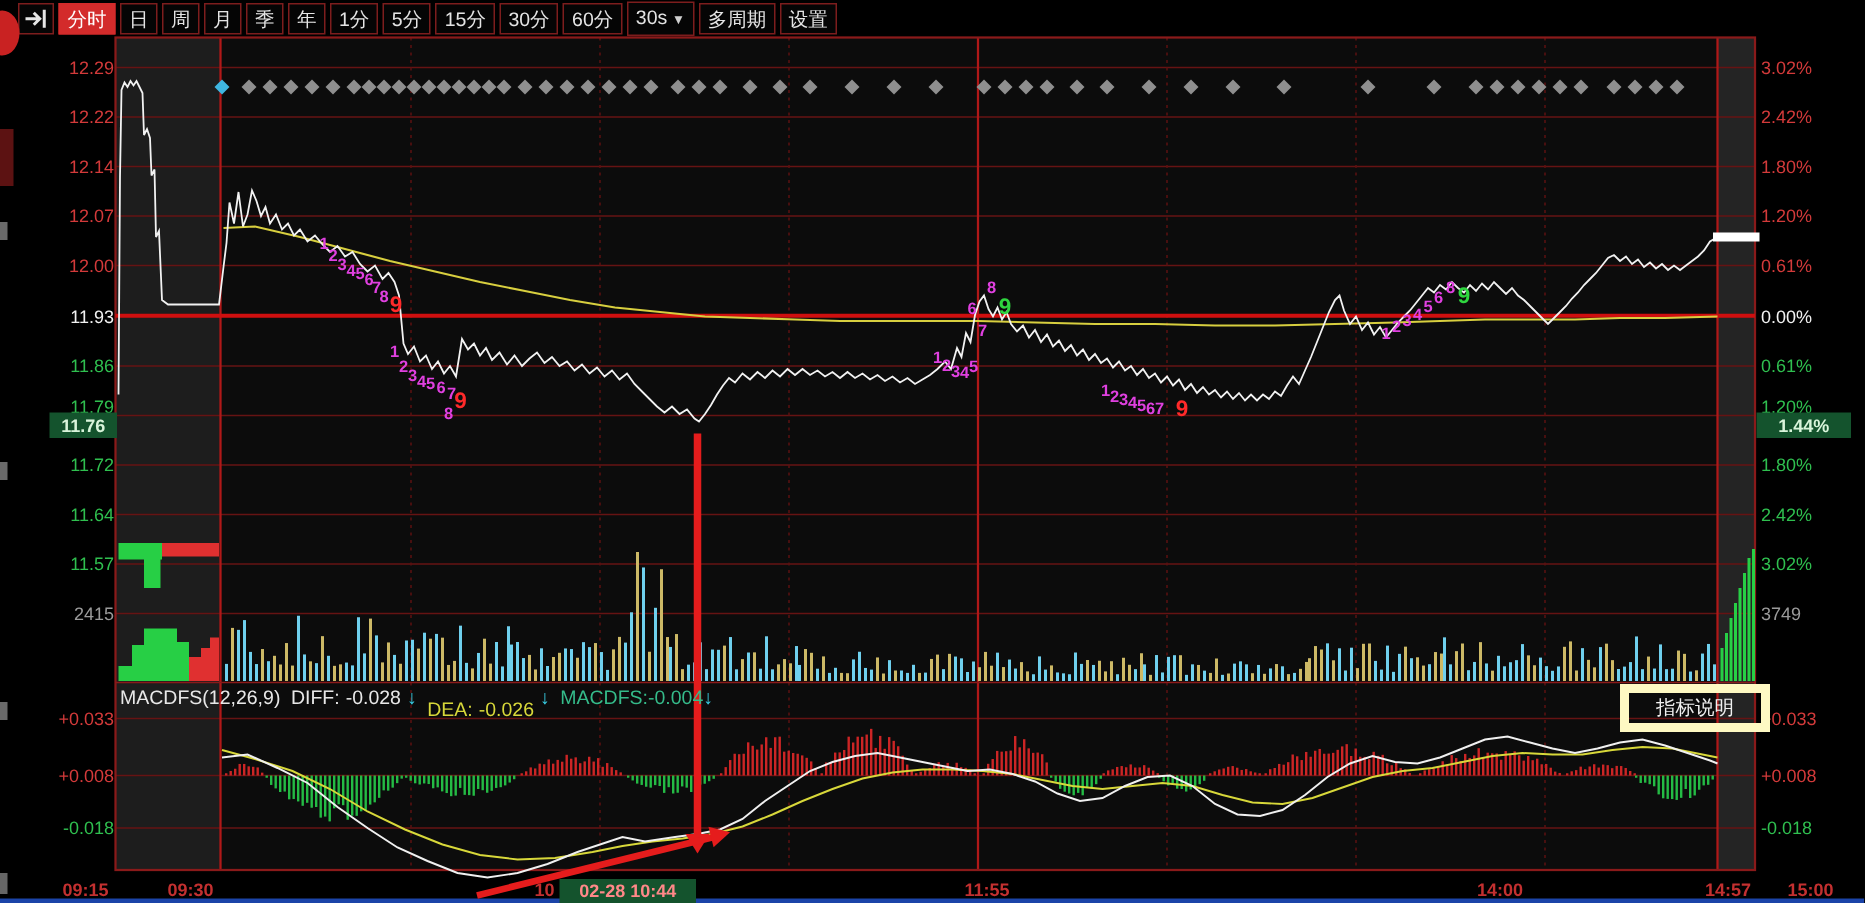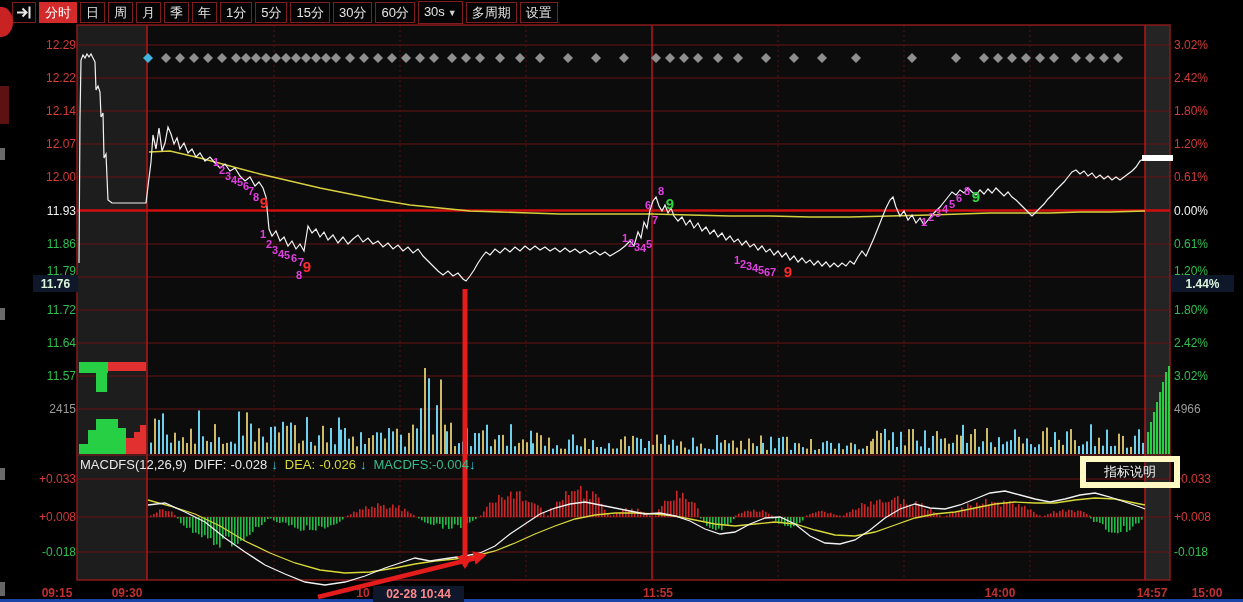--- a/index.html
+++ b/index.html
@@ -20,25 +20,25 @@
   .title-row .w{color:#e9e9e9;} .title-row .y{color:#d8d83a;} .title-row .r{color:#e23535;}
   .pair{display:flex;gap:4px;}
   .title-icons{position:absolute;left:977px;top:26px;height:19px;display:flex;align-items:center;gap:6px;
                border:1px solid #7a1c1c;padding:0 5px;}
   .title-icons span{display:flex;align-items:center;cursor:pointer;}
   
   .axlab{position:absolute;font-size:12px;font-weight:normal;white-space:nowrap;}
   .axlab.left{left:30px;width:46px;text-align:right;}
   .axlab.rt{left:1174px;text-align:left;}
   
-  .hl{position:absolute;background:#0f172a;color:#d9f5db;font-size:12px;font-weight:bold;
+  .hl{position:absolute;background:#14532d;color:#d9f5db;font-size:12px;font-weight:bold;
       display:flex;align-items:center;justify-content:center;z-index:6;}
   
   .macd-header{position:absolute;left:80px;top:457px;display:flex;gap:7px;font-size:13px;white-space:nowrap;z-index:4;}
-  .macd-header .w{color:#e8e8e8;} .macd-header .yv{color:#d8d83a;} .macd-header .gv{color:#35bb8a;} .macd-header .cy{color:#3ad1e8;}
+  .macd-header .w{color:#e8e8e8;} .macd-header .yv{color:#d8d83a;margin-top:8px;} .macd-header .gv{color:#35bb8a;} .macd-header .cy{color:#3ad1e8;}
   .ind-btn{position:absolute;left:1080px;top:456px;width:88px;height:20px;border:6px solid #fef9c3;
            color:#f0f0f0;font-size:13px;display:flex;align-items:center;justify-content:center;z-index:4;cursor:pointer;}
   
   .tlab{position:absolute;top:586px;font-size:12px;font-weight:bold;color:#c33030;transform:translateX(-50%);white-space:nowrap;}
   #chart-svg{position:absolute;left:0;top:0;z-index:2;}
   .deco{position:absolute;}
 </style>
 </head>
 <body>
 
@@ -905,21 +905,21 @@
       <div class="axlab rt" style="top: 369px; color: rgb(47, 191, 79);">3.02%</div>
       <div class="axlab left" style="top: 472px; color: rgb(211, 58, 58);">+0.033</div>
       <div class="axlab rt" style="top: 472px; color: rgb(211, 58, 58);">+0.033</div>
       <div class="axlab left" style="top: 510px; color: rgb(211, 58, 58);">+0.008</div>
       <div class="axlab rt" style="top: 510px; color: rgb(211, 58, 58);">+0.008</div>
       <div class="axlab left" style="top: 545px; color: rgb(47, 191, 79);">-0.018</div>
       <div class="axlab rt" style="top: 545px; color: rgb(47, 191, 79);">-0.018</div>
     </div>
 
   <div class="axlab left" style="top:402px;color:#9a9a9a;">2415</div>
-  <div class="axlab rt" style="top:402px;color:#9a9a9a;">4966</div>
+  <div class="axlab rt" style="top:402px;color:#9a9a9a;">3749</div>
 
   <div class="macd-header">
     <span class="w">MACDFS(12,26,9)</span>
     <span class="pair" style="gap:4px;">
       <span class="w">DIFF:</span>
       <span class="w">-0.028</span>
       <span class="cy">↓</span>
     </span>
     <span class="pair" style="gap:4px;">
       <span class="yv">DEA:</span>

